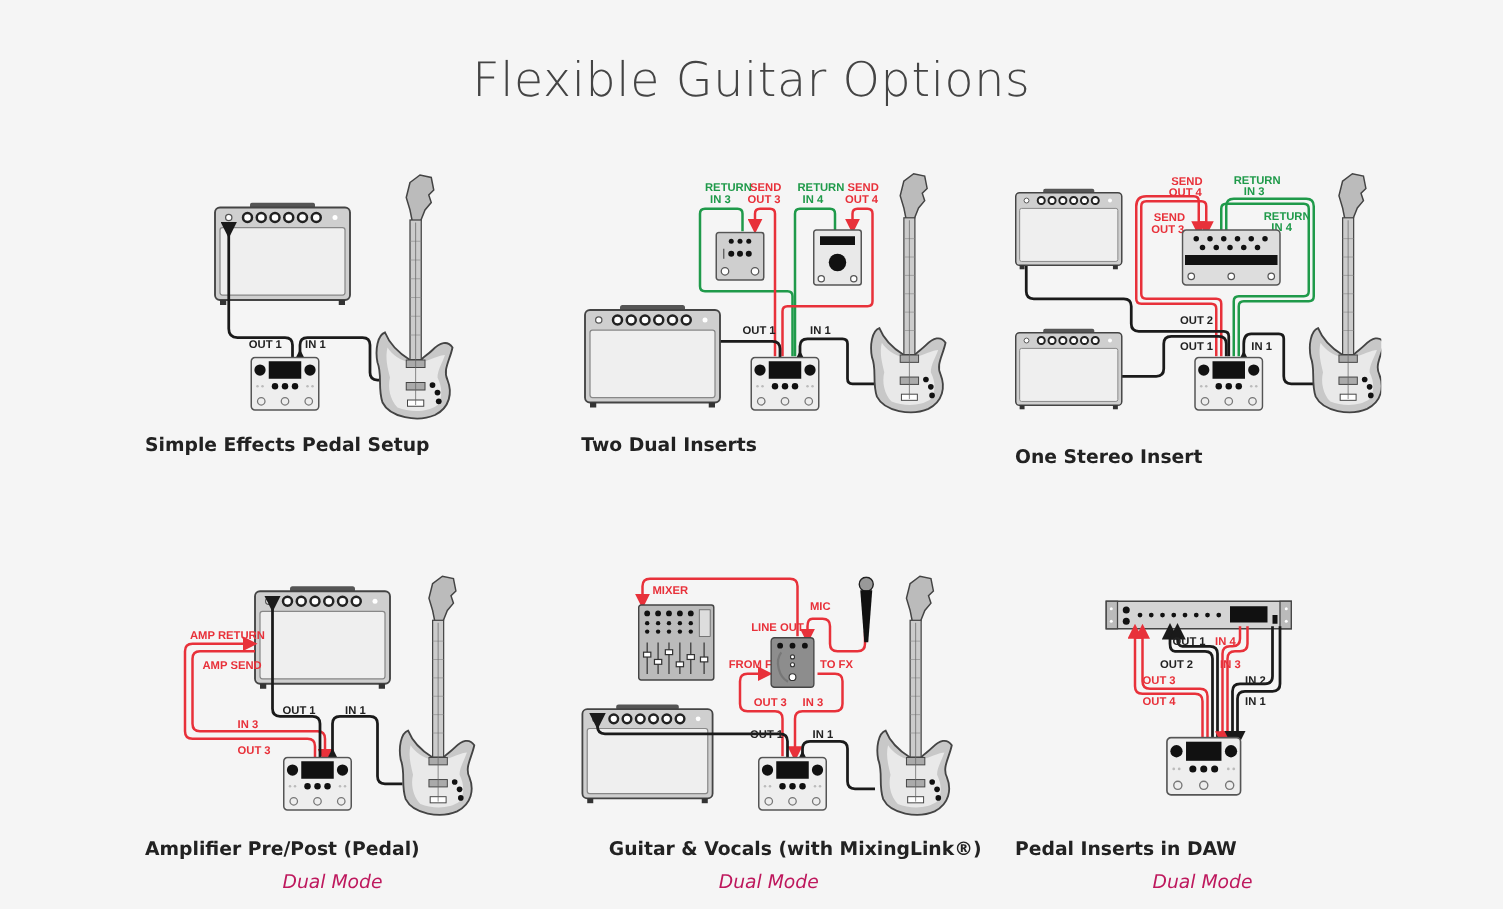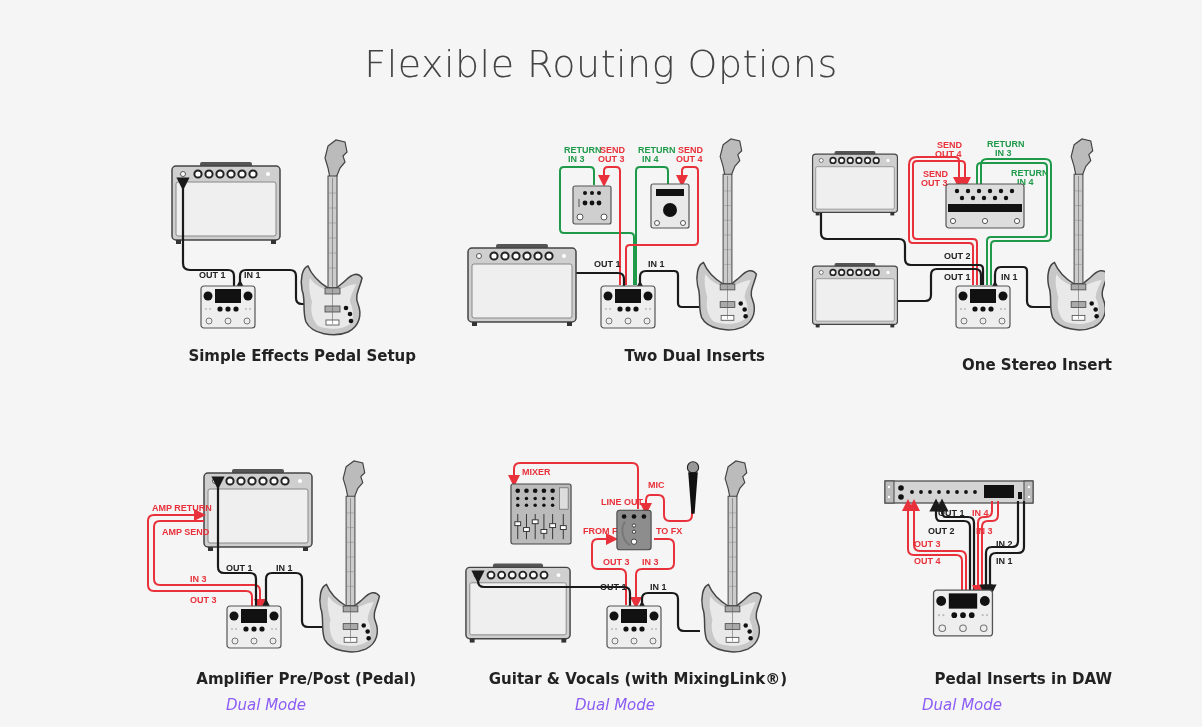--- a/index.html
+++ b/index.html
@@ -1,32 +1,32 @@
 <!DOCTYPE html>
 <html><head>
 <meta charset="utf-8">
 <style>
   html,body{margin:0;padding:0;}
   body{width:1202px;height:727px;background:#f5f5f5;font-family:"Liberation Sans",sans-serif;position:relative;overflow:hidden;}
   .title{position:absolute;left:0;width:1202px;top:42px;text-align:center;font-family:"DejaVu Sans",sans-serif;font-weight:200;font-size:38px;color:#444;letter-spacing:0.5px;}
   .panel{position:absolute;}
-  .cap{position:absolute;text-align:right;font-family:"DejaVu Sans",sans-serif;font-weight:bold;font-size:15px;color:#222;white-space:nowrap;}
-  .sub{position:absolute;text-align:center;font-family:"DejaVu Sans",sans-serif;font-style:italic;font-size:15px;color:#8b5cf6;white-space:nowrap;}
+  .cap{position:absolute;text-align:left;font-family:"DejaVu Sans",sans-serif;font-weight:bold;font-size:15px;color:#222;white-space:nowrap;}
+  .sub{position:absolute;text-align:center;font-family:"DejaVu Sans",sans-serif;font-style:italic;font-size:15px;color:#be185d;white-space:nowrap;}
   svg text{font-family:"Liberation Sans",sans-serif;font-weight:bold;font-size:9px;}
   .lblk{fill:#222;}
   .lred{fill:#e8313a;}
   .lgrn{fill:#1f9a4a;}
   .wire-k{fill:none;stroke:#1a1a1a;stroke-width:2.2;}
   .wire-r{fill:none;stroke:#e8313a;stroke-width:2;}
   .wire-g{fill:none;stroke:#1f9a4a;stroke-width:2;}
 </style>
 </head>
 <body>
 
-<div class="title">Flexible Routing Options</div>
+<div class="title">Flexible Guitar Options</div>
 
 <svg width="0" height="0" style="position:absolute">
   <defs>
     <marker id="ak" markerWidth="6" markerHeight="6" refX="3" refY="3" orient="auto">
         <path d="M0,0 L6,3 L0,6 z" fill="#1a1a1a"></path>
       </marker>
     <marker id="ar" markerWidth="6" markerHeight="6" refX="3" refY="3" orient="auto">
         <path d="M0,0 L6,3 L0,6 z" fill="#e8313a"></path>
       </marker>
     <marker id="ag" markerWidth="6" markerHeight="6" refX="3" refY="3" orient="auto">

